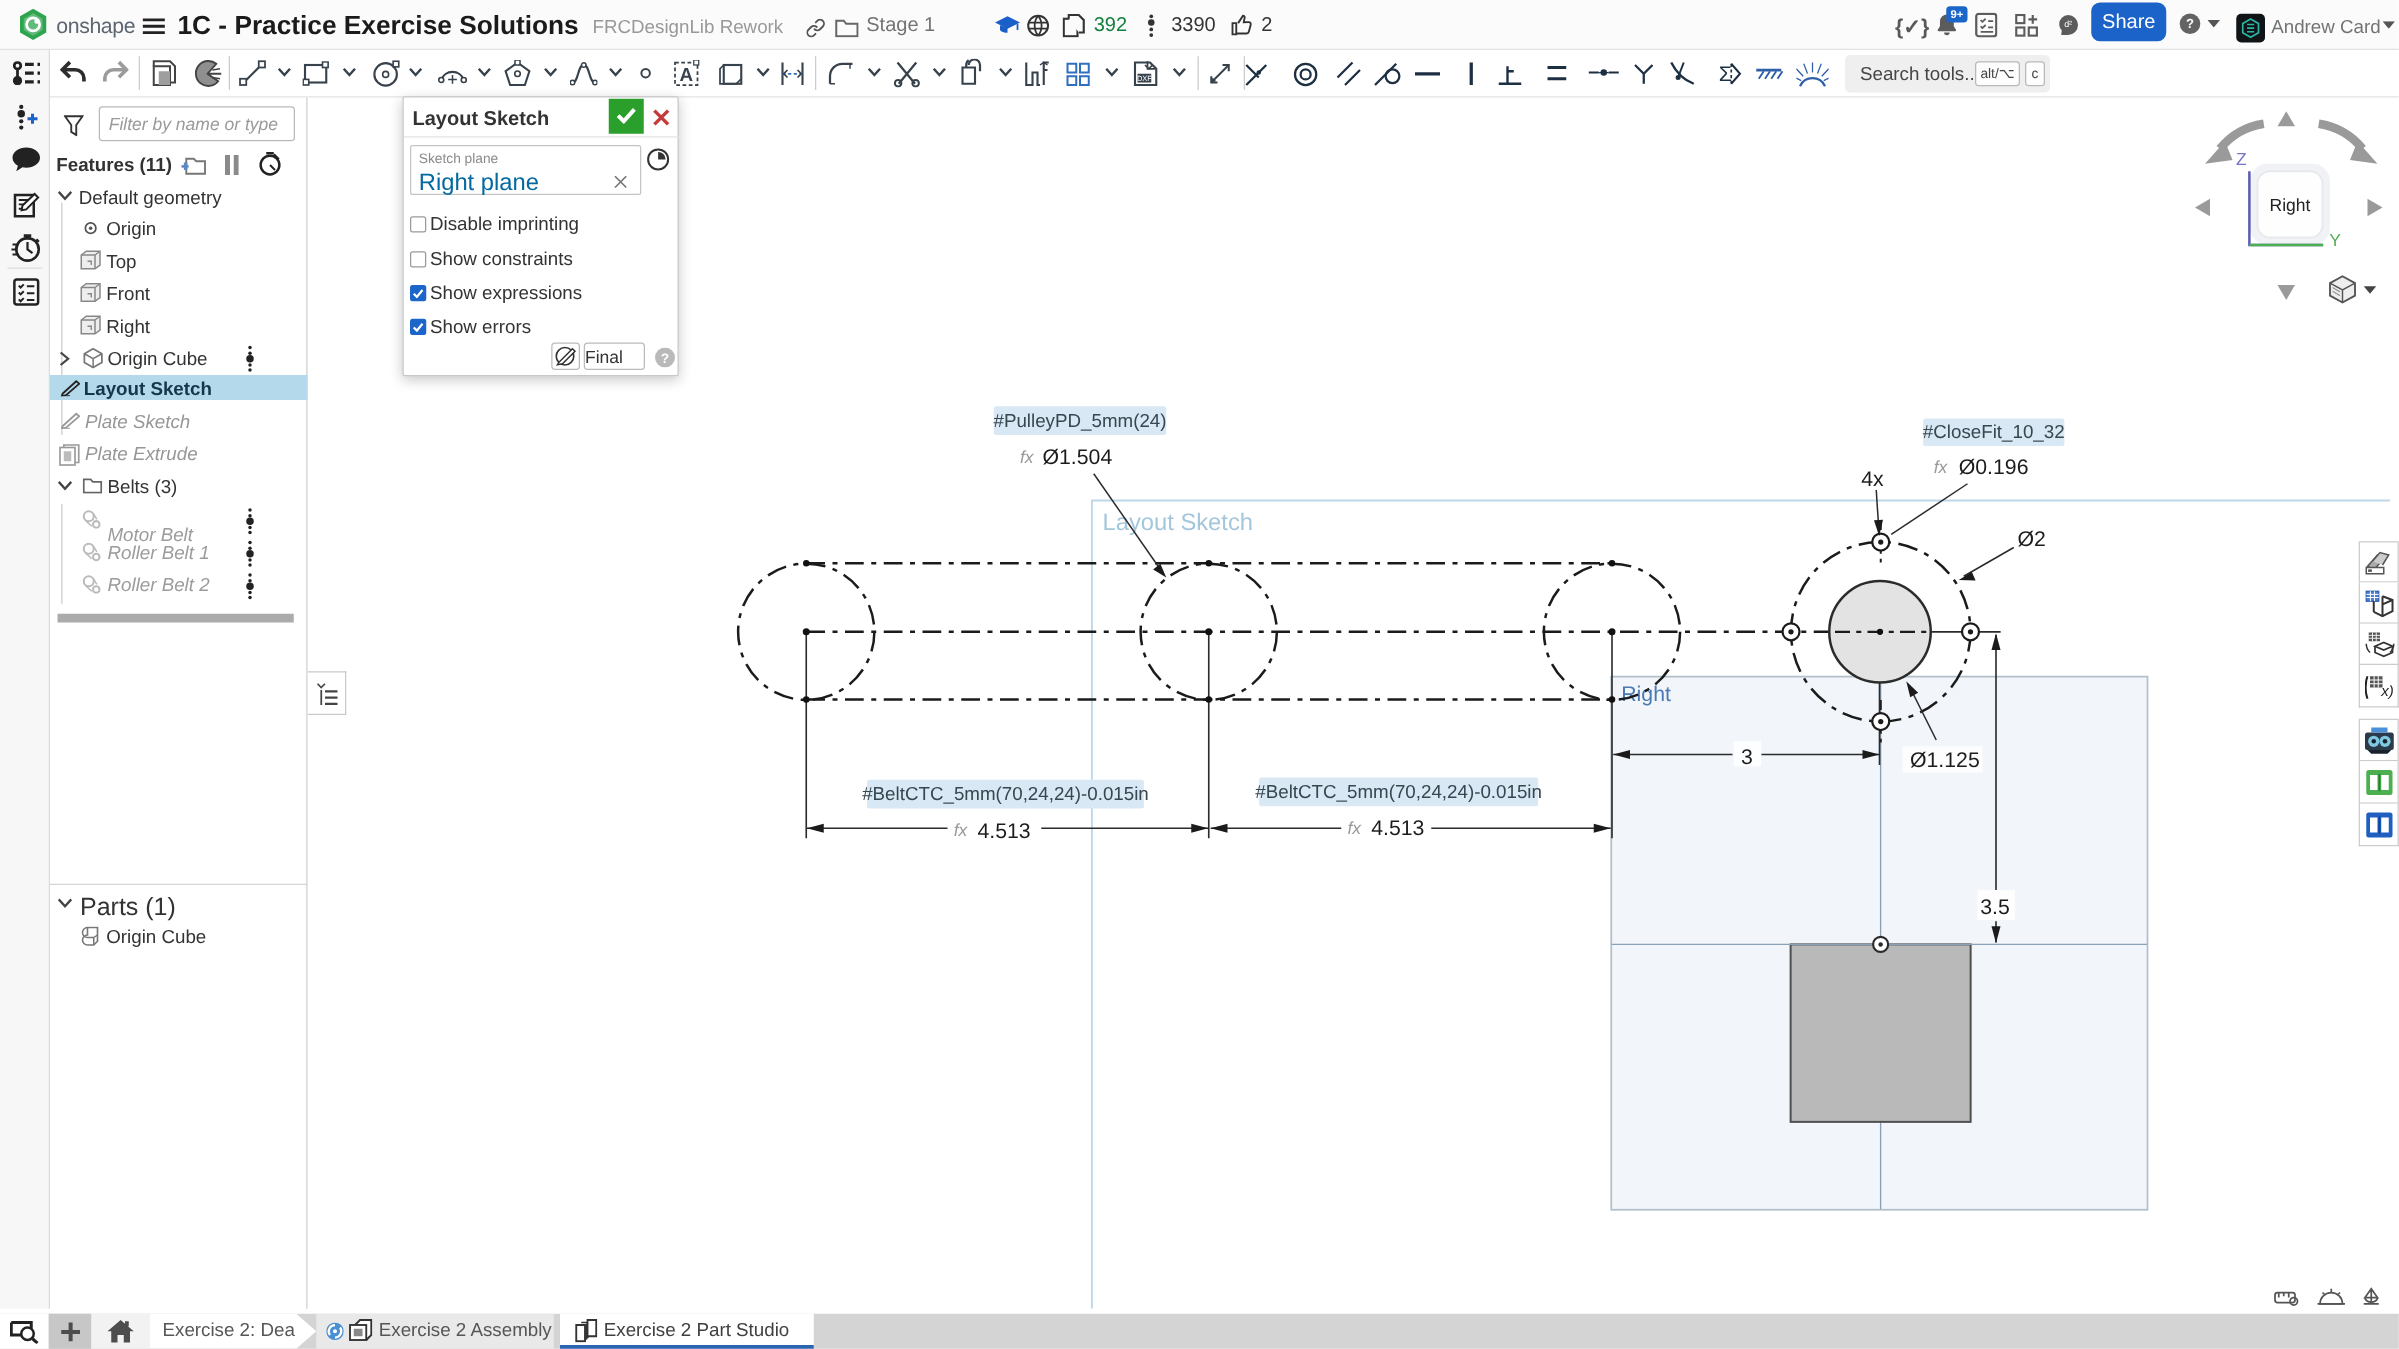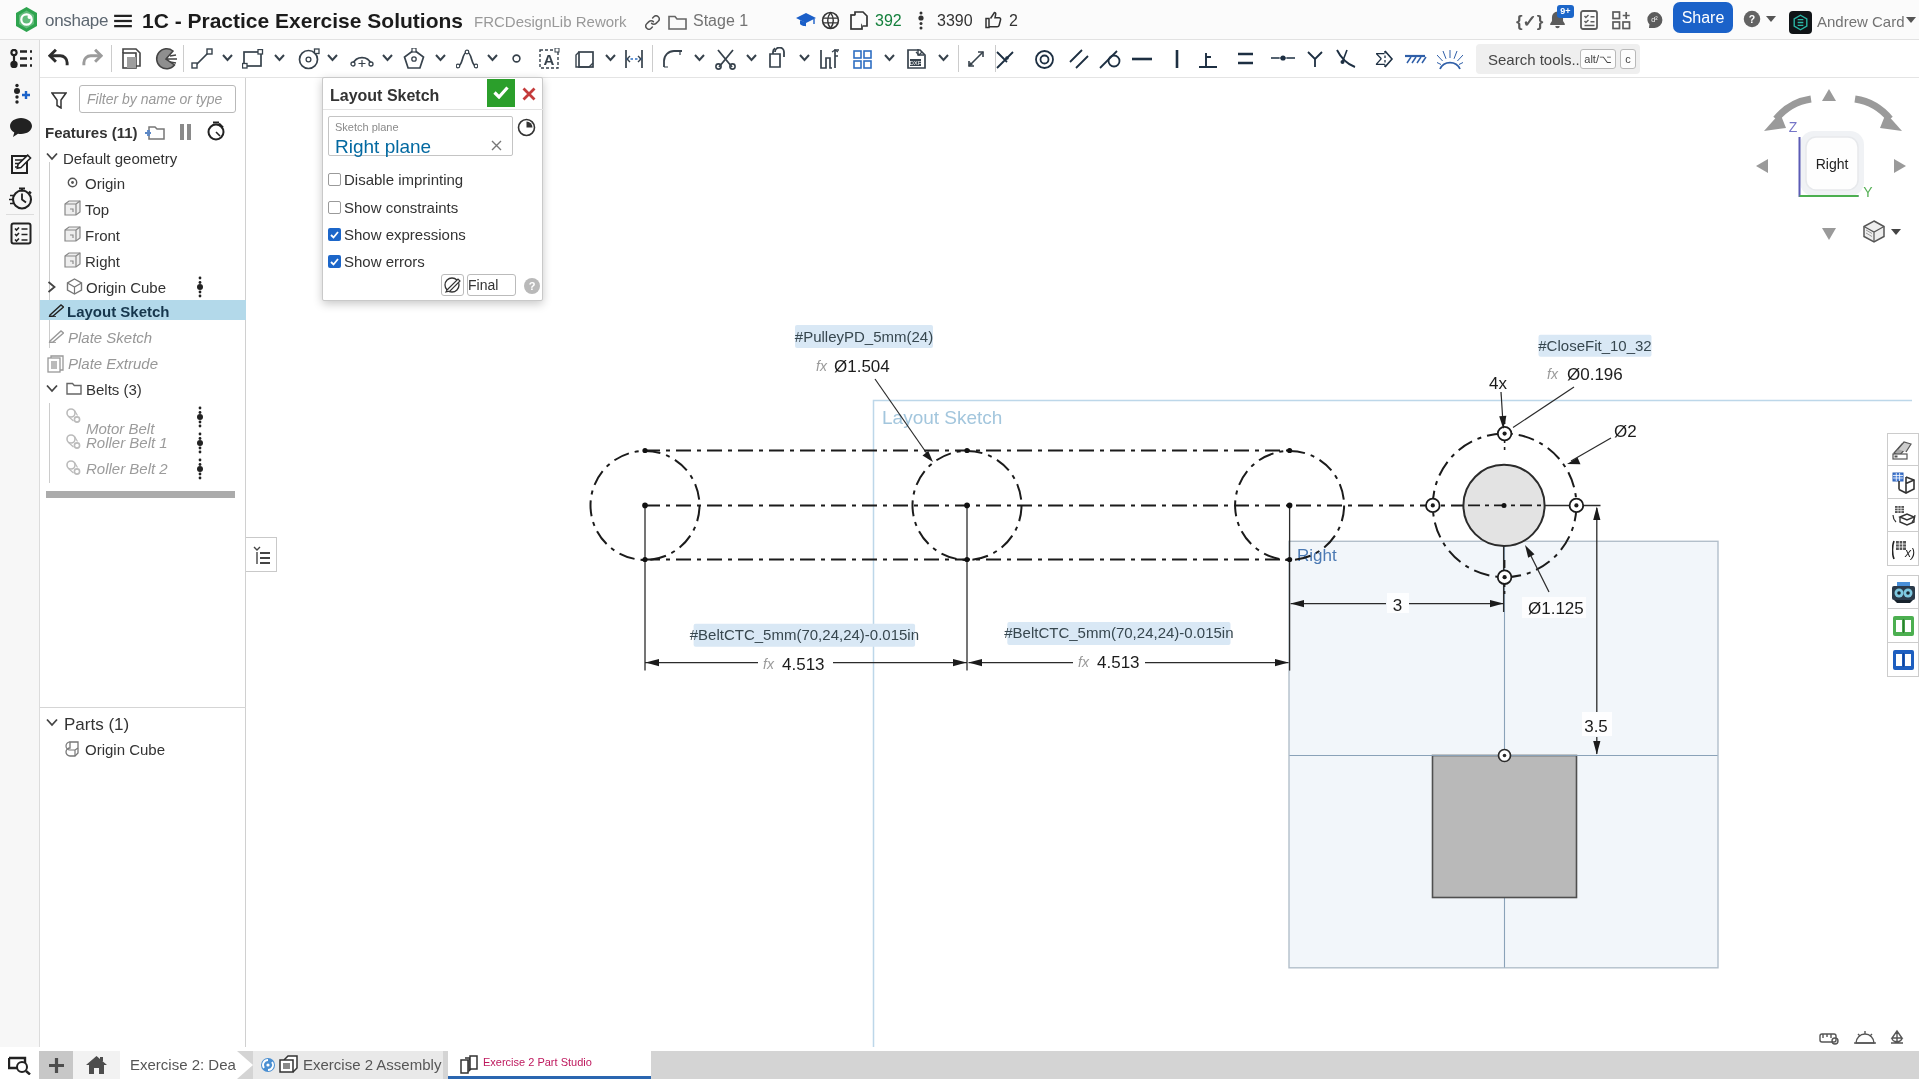--- a/index.html
+++ b/index.html
@@ -489,21 +489,21 @@
         <circle cx="4" cy="11" r="3"></circle>
         <circle cx="4" cy="16" r="1.4"></circle>
         <circle cx="4" cy="20" r="1.4"></circle>
       </g>
     </svg>
   <div class="abs" style="left:6px;top:413px;width:189px;height:7px;background:#ababab"></div>
   <div class="abs" style="left:0;top:629px;width:206px;height:1px;background:#d5d5d5"></div>
   <svg class="abs" style="left:6px;top:640px" width="12" height="9" viewBox="0 0 12 9">
       <path d="M1 1.5 6 7l5-5.5" fill="none" stroke="#444" stroke-width="1.8"></path>
     </svg>
-  <div class="abs" style="left:24px;top:637px;font-size:17px;color:#333">Parts (1)</div>
+  <div class="abs" style="left:24px;top:637px;font-size:20px;color:#333">Parts (1)</div>
   <svg class="abs" style="left:25px;top:663px" width="16" height="16" viewBox="0 0 16 16">
       <path d="M5 1h8v11l-3 3H5a4 4 0 0 1 0-8z" fill="none" stroke="#777" stroke-width="1.3"></path>
       <path d="M5 1a4 4 0 0 0 0 8h5v6M10 9l3-2" fill="none" stroke="#777" stroke-width="1.2"></path>
     </svg>
   <div class="abs" style="left:45px;top:663px;font-size:15px;color:#333">Origin Cube</div>
 </div>
 <svg id="canvas" width="1674" height="969" viewBox="245 78 1674 969" font-family="Liberation Sans">
 
   <path d="M872.5 1047V400.4H1911" fill="none" stroke="#bdd7e9" stroke-width="1.5"></path>
   <text x="881" y="424" font-size="19" fill="#a3c6dd">Layout Sketch</text>
@@ -809,14 +809,14 @@
       <rect x="1" y="5" width="13" height="12" fill="#fff" stroke="#333" stroke-width="1.5"></rect>
       <rect x="4" y="8" width="7" height="6" fill="#888"></rect>
     </svg>
   <div class="abs" style="left:303px;top:5px;font-size:15px;color:#565656">Exercise 2 Assembly</div>
   <div class="abs" style="left:448px;top:0;width:203px;height:28px;background:#fff;border-bottom:3px solid #2a66b0"></div>
   <svg class="abs" style="left:460px;top:4px" width="18" height="19" viewBox="0 0 18 19">
       <path d="M1 5h7v13H1z" fill="#fff" stroke="#333" stroke-width="1.5"></path>
       <path d="M5 3h6l-2 2v11l2-2" fill="none" stroke="#333" stroke-width="1.3"></path>
       <path d="M10 1h7v13h-7z" fill="#fff" stroke="#333" stroke-width="1.5"></path>
     </svg>
-  <div class="abs" style="left:483px;top:5px;font-size:11px;color:#be185d">Exercise 2 Part Studio</div>
+  <div class="abs" style="left:483px;top:5px;font-size:15px;color:#404040">Exercise 2 Part Studio</div>
 </div>
 
 </body></html>

